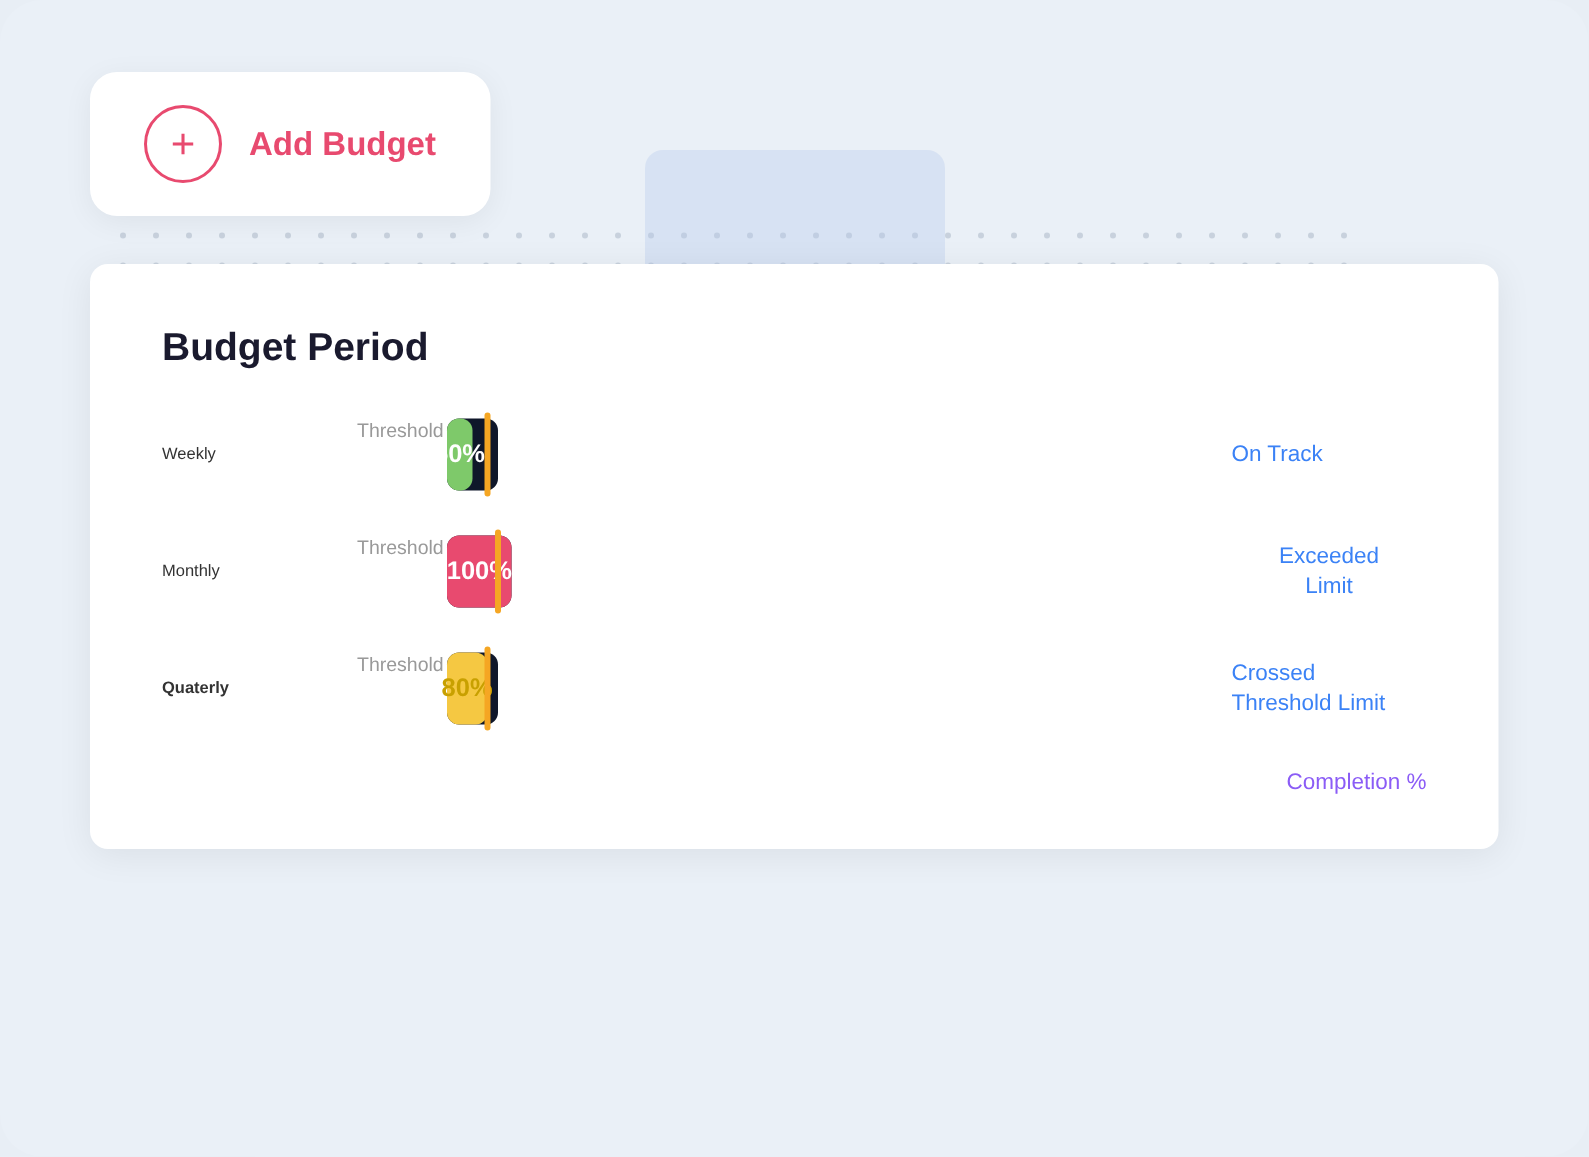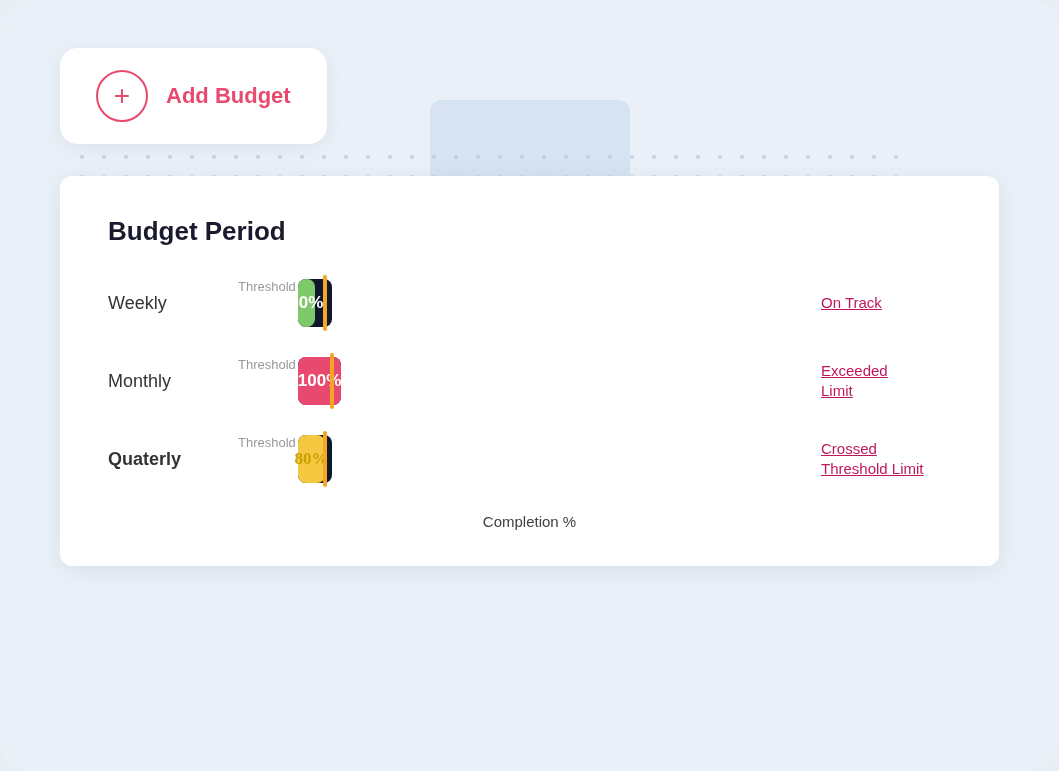--- a/index.html
+++ b/index.html
@@ -119,21 +119,21 @@
     
     .budget-row {
       display: flex;
       align-items: center;
       margin-bottom: 30px;
       gap: 0;
     }
 
     .row-label {
       width: 130px;
-      font-size: 18px;
+      font-size: 11px;
       color: #333;
       flex-shrink: 0;
     }
 
     .row-label.bold {
       font-weight: 700;
     }
 
     .bar-section {
       flex: 1;
@@ -175,46 +175,44 @@
       background: #7ec96a;
     }
 
     .bar-fill.red {
       background: #e84a6f;
     }
 
     .bar-fill.yellow {
       background: #f5c842;
       color: #c8a000;
-      font-family: Liberation Serif, serif;
     }
 
     .threshold-line {
       position: absolute;
       top: -4px;
       bottom: -4px;
       width: 3.5px;
       background: #f5a623;
       border-radius: 2px;
       z-index: 3;
     }
 
     .status-label {
       width: 130px;
       font-size: 15px;
-      color: #be185d;
+      color: #3b82f6;
       margin-left: 20px;
       flex-shrink: 0;
       line-height: 1.35;
-      text-decoration: underline;
     }
 
     .completion-label {
-      text-align: center;
-      color: #404040;
+      text-align: right;
+      color: #8b5cf6;
       font-size: 15px;
       margin-top: 8px;
     }
   </style>
 </head>
 <body>
 
 <div class="outer-container">
 
   <div class="dot-pattern" id="dot-pattern">
@@ -324,21 +322,21 @@
         </div>
         <div class="budget-row">
           <div class="row-label">Monthly</div>
           <div class="bar-section">
             <div class="threshold-label">Threshold</div>
             <div class="bar-track">
               <div class="bar-fill red" style="width: 100%;">100%</div>
               <div class="threshold-line" style="left: 75%;"></div>
             </div>
           </div>
-          <div class="status-label" style="white-space: pre-line;">Exceeded
+          <div class="status-label" style="white-space: pre-line; text-align: center;">Exceeded
 Limit</div>
         </div>
         <div class="budget-row">
           <div class="row-label bold">Quaterly</div>
           <div class="bar-section">
             <div class="threshold-label">Threshold</div>
             <div class="bar-track">
               <div class="bar-fill yellow" style="width: 80%;">80%</div>
               <div class="threshold-line" style="left: 75%;"></div>
             </div>

